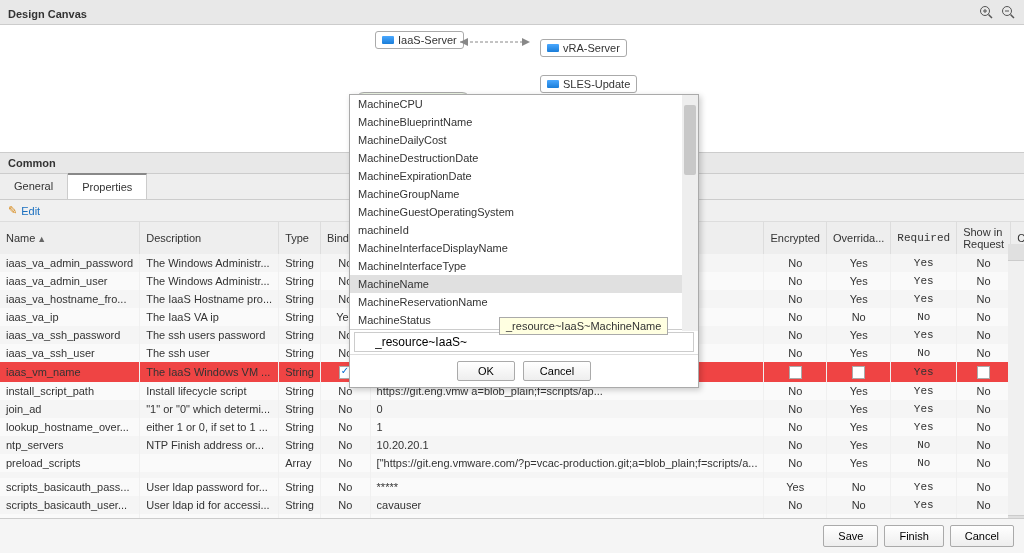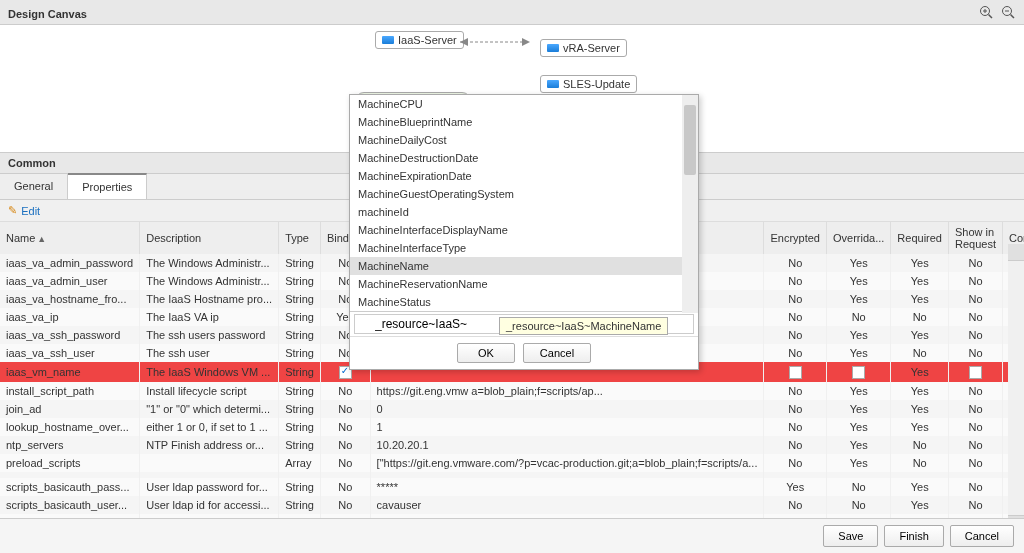--- a/index.html
+++ b/index.html
@@ -25,21 +25,21 @@
 .grid tr:nth-child(even) td { background: #fafafa; }
 .grid tr.selected td { background: #ef4444; }
 .sort-arrow { font-size: 9px; color: #666; margin-left: 2px; }
 .col-name { width: 120px; }
 .col-desc { width: 120px; }
 .col-type { width: 50px; }
 .col-binding { width: 48px; }
 .col-value { width: 376px; }
 .col-enc { width: 62px; }
 .col-over { width: 60px; }
-.col-req { width: 56px; }
+.col-req { width: 56px; font-family: Liberation Mono, monospace; }
 .col-show { width: 50px; }
 .col-comp { width: 70px; }
 .cb { width: 13px; height: 13px; border: 1px solid #aaa; display: inline-block; vertical-align: middle; background: #fff; position: relative; }
 .cb.checked::after { content: "✓"; position: absolute; top: -2px; left: 1px; font-size: 10px; color: #0066cc; }
 .center { text-align: center; }
 .scrollbar-v { position: absolute; right: 0; top: 22px; bottom: 0; width: 16px; background: #f0f0f0; }
 .scrollbar-v::before { content: ""; position: absolute; top: 0; left: 0; right: 0; height: 16px; background: #e0e0e0; border-bottom: 1px solid #ccc; }
 .scrollbar-v::after { content: ""; position: absolute; bottom: 0; left: 0; right: 0; height: 16px; background: #e0e0e0; border-top: 1px solid #ccc; }
 .footer { position: absolute; bottom: 0; left: 0; right: 0; background: #f5f5f5; border-top: 1px solid #ccc; padding: 6px 10px; display: flex; justify-content: flex-end; gap: 6px; align-items: flex-end; }
 .btn { background: linear-gradient(to bottom, #fff, #eee); border: 1px solid #aaa; padding: 4px 14px; font-size: 11px; cursor: pointer; border-radius: 2px; }
@@ -334,20 +334,21 @@
   <button class="btn">Cancel</button>
 </div>
 
 <div class="dropdown">
   <div class="dropdown-list" id="dd-list">
       <div class="dropdown-item">MachineCPU</div>
       <div class="dropdown-item">MachineBlueprintName</div>
       <div class="dropdown-item">MachineDailyCost</div>
       <div class="dropdown-item">MachineDestructionDate</div>
       <div class="dropdown-item">MachineExpirationDate</div>
+      <div class="dropdown-item">MachineGroupName</div>
       <div class="dropdown-item">MachineGuestOperatingSystem</div>
       <div class="dropdown-item">machineId</div>
       <div class="dropdown-item">MachineInterfaceDisplayName</div>
       <div class="dropdown-item">MachineInterfaceType</div>
       <div class="dropdown-item highlighted">MachineName</div>
       <div class="dropdown-item">MachineReservationName</div>
       <div class="dropdown-item">MachineStatus</div>
     </div>
   <div class="dropdown-input-row">
     <input class="dropdown-input" value="_resource~IaaS~" style="">

